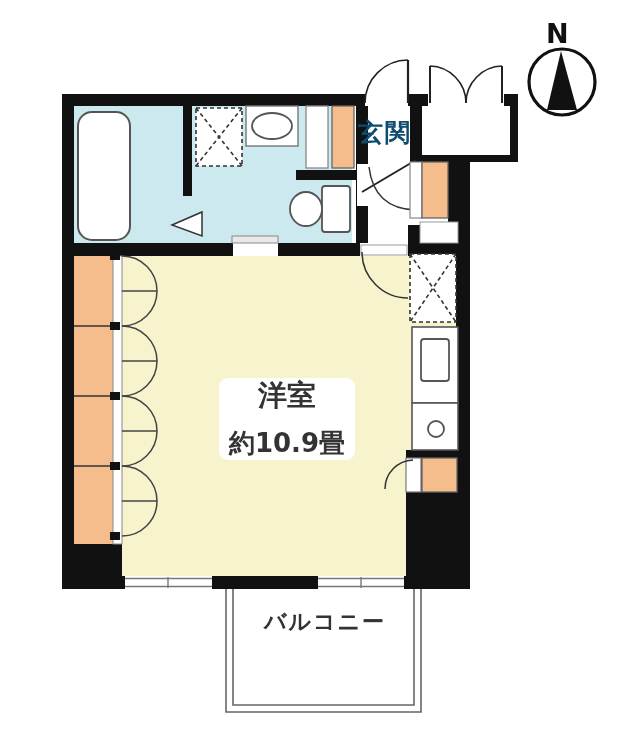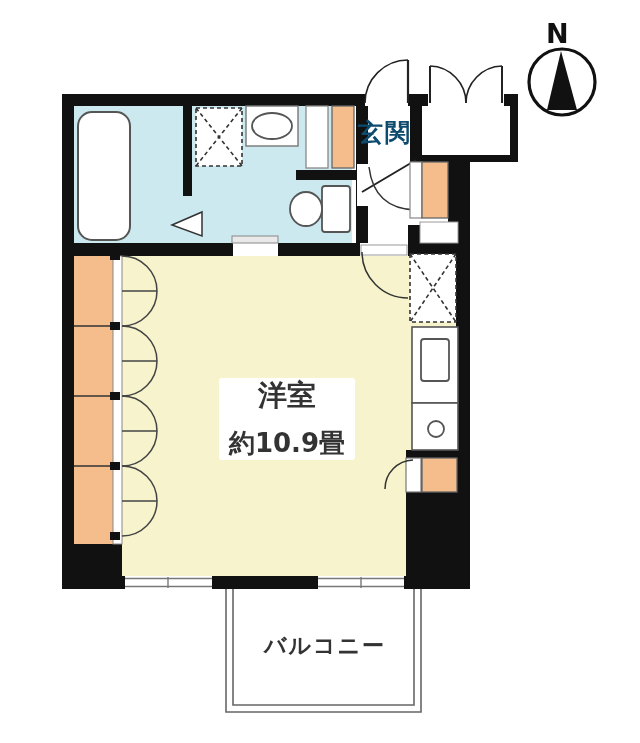--- a/index.html
+++ b/index.html
@@ -8,26 +8,26 @@
     width:640px;height:743px;
     background:#ffffff;
     font-family:"DejaVu Sans",sans-serif;
     overflow:hidden;
   }
   .canvas svg{position:absolute;left:0;top:0;}
   .lbl{position:absolute;color:#0c4a6e;font-weight:700;}
   .lbl-genkan{left:358px;top:116px;width:56px;font-size:25px;letter-spacing:2px;}
   .room-box{
     position:absolute;left:219px;top:378px;width:136px;height:82px;
-    background:#ffffff;border-radius:3px;
+    background:#ffffff;border-radius:9px;
     display:flex;flex-direction:column;align-items:center;justify-content:center;
   }
   .room-name{font-size:29px;font-weight:600;color:#333;line-height:1.15;}
   .room-size{font-size:26px;font-weight:600;color:#333;line-height:1.2;margin-top:16px;}
-  .lbl-balcony{left:245px;top:631px;width:160px;text-align:center;font-size:22px;color:#333;letter-spacing:2px;font-weight:600;}
+  .lbl-balcony{left:245px;top:607px;width:160px;text-align:center;font-size:22px;color:#333;letter-spacing:2px;font-weight:600;}
   .lbl-north{left:546px;top:18px;font-size:27px;font-weight:bold;color:#111;}
 </style>
 </head>
 <body>
 
 <div class="canvas">
 
   <svg width="640" height="743" viewBox="0 0 640 743">
 
     <g>

